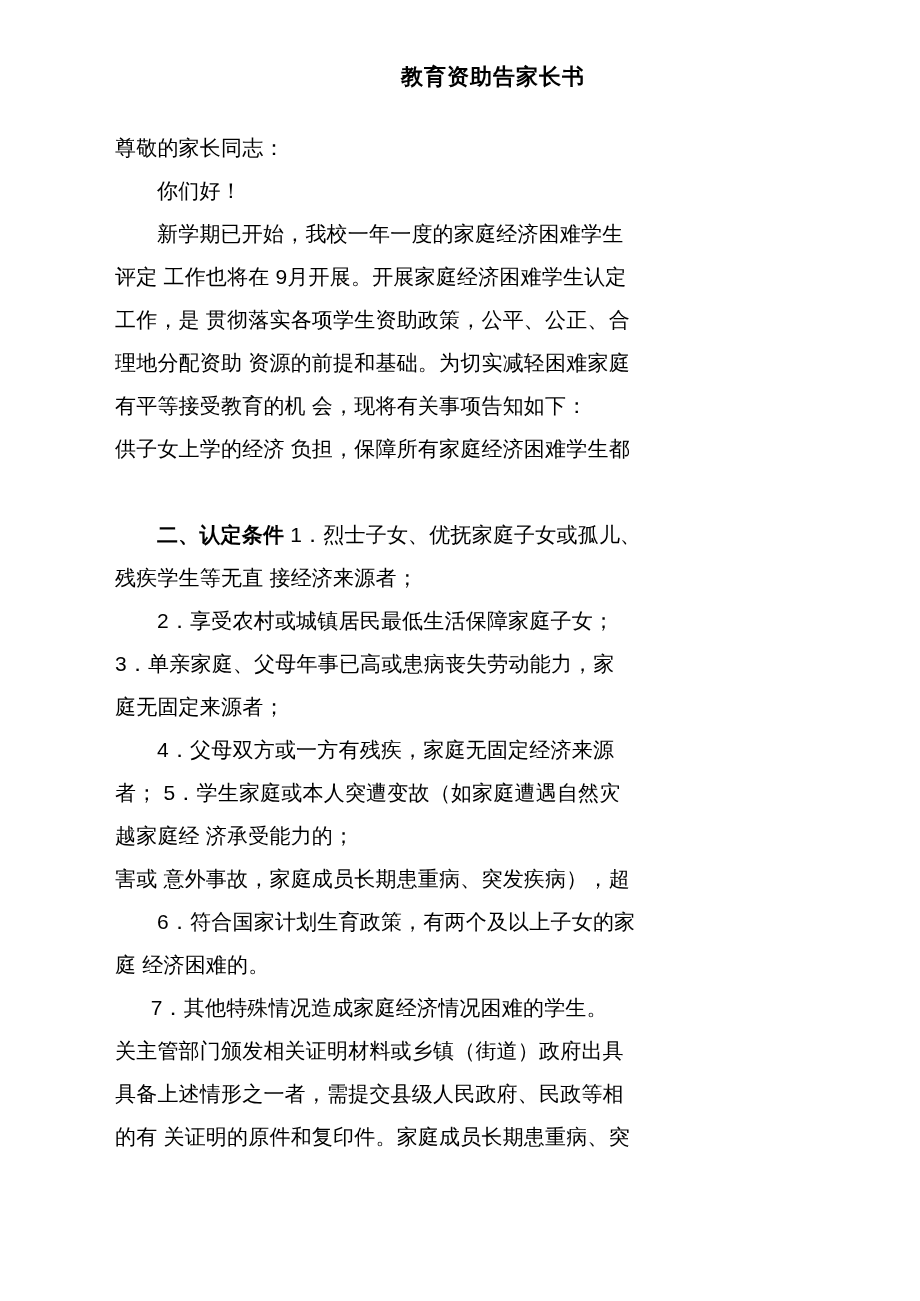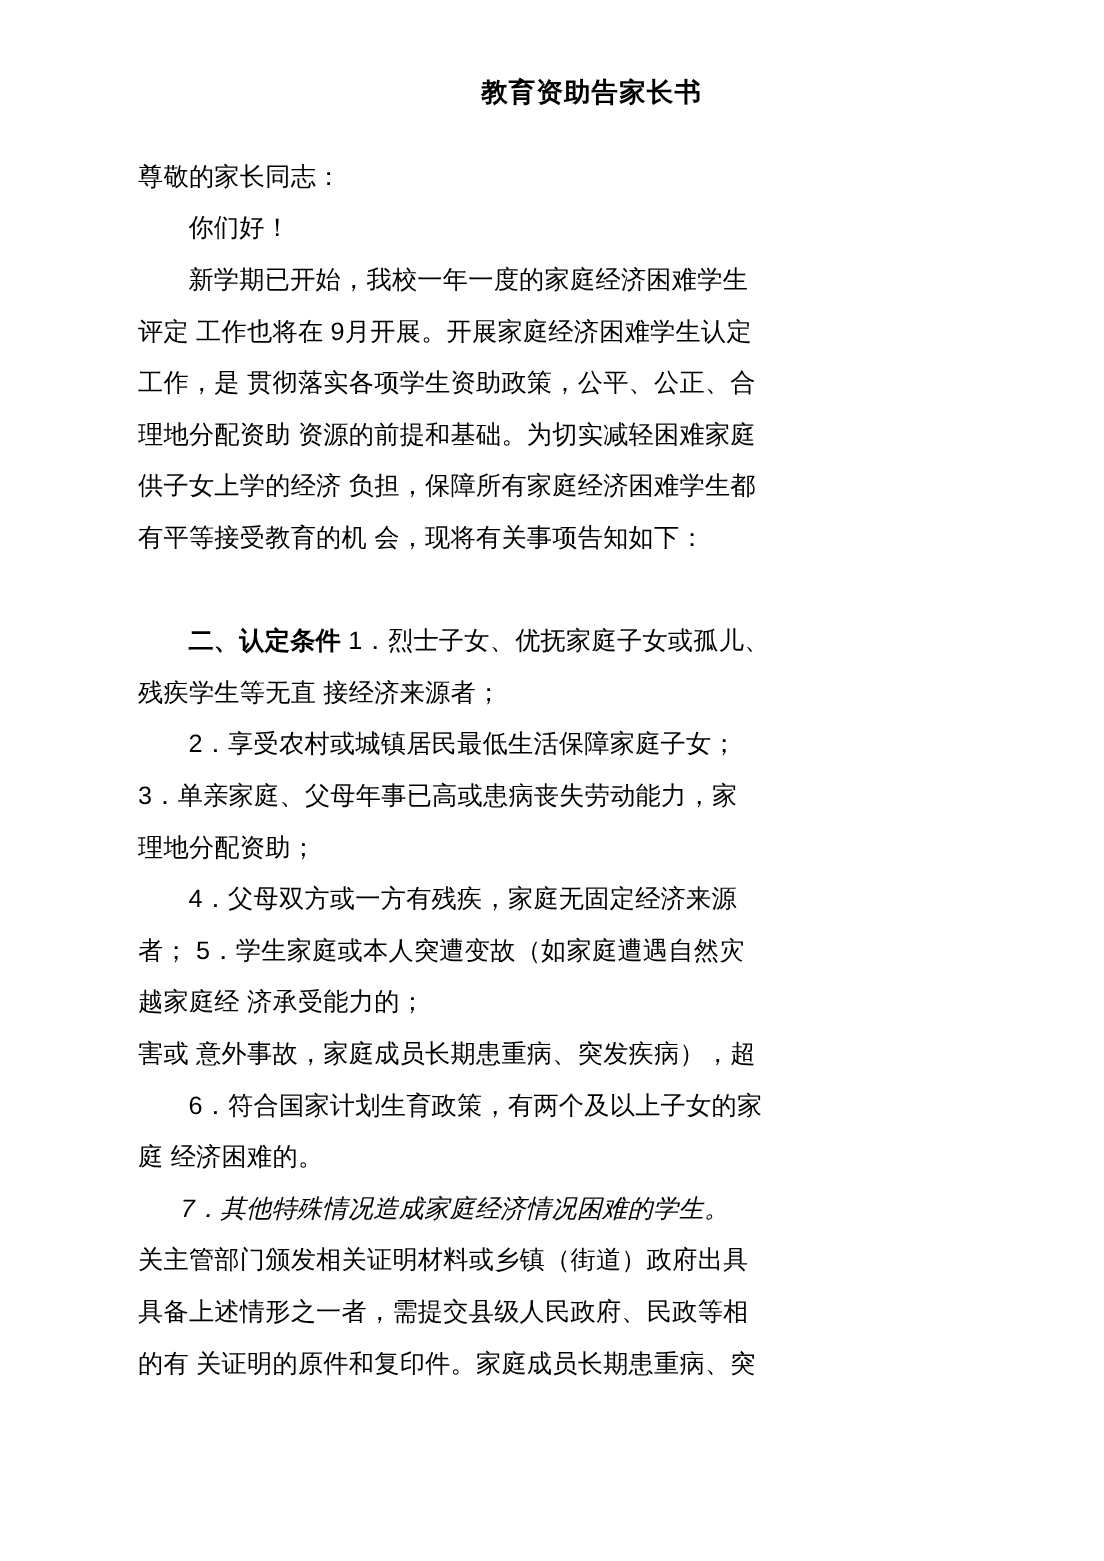--- a/index.html
+++ b/index.html
@@ -31,45 +31,45 @@
   }
   .line {
     font-size: 21px;
     line-height: 43px;
     min-height: 43px;
     white-space: pre-wrap;
     letter-spacing: 0.2px;
     text-align: left;
   }
   .indent2 { text-indent: 2em; }
-  .indent17 { text-indent: 1.7em; font-style: italic; }
+  .indent17 { text-indent: 1.7em; }
   .bold { font-weight: bold; text-align: center; }
 </style>
 </head>
 <body>
 
 <div class="page">
   <div class="content">
 
     <div class="title">教育资助告家长书</div>
 
     <div class="line">尊敬的家长同志：</div>
     <div class="line indent2">你们好！</div>
     <div class="line indent2">新学期已开始，我校一年一度的家庭经济困难学生</div>
     <div class="line">评定 工作也将在 9月开展。开展家庭经济困难学生认定</div>
     <div class="line">工作，是 贯彻落实各项学生资助政策，公平、公正、合</div>
     <div class="line">理地分配资助 资源的前提和基础。为切实减轻困难家庭</div>
+    <div class="line">有平等接受教育的机 会，现将有关事项告知如下：</div>
     <div class="line">供子女上学的经济 负担，保障所有家庭经济困难学生都</div>
-    <div class="line">有平等接受教育的机 会，现将有关事项告知如下：</div>
     <div class="line"></div>
     <div class="line indent2"><span class="bold">二、认定条件</span><span> 1．烈士子女、优抚家庭子女或孤儿、</span></div>
     <div class="line">残疾学生等无直 接经济来源者；</div>
     <div class="line indent2">2．享受农村或城镇居民最低生活保障家庭子女；</div>
     <div class="line">3．单亲家庭、父母年事已高或患病丧失劳动能力，家</div>
-    <div class="line">理地分配资助；</div>
+    <div class="line">庭无固定来源者；</div>
     <div class="line indent2">4．父母双方或一方有残疾，家庭无固定经济来源</div>
     <div class="line">者； 5．学生家庭或本人突遭变故（如家庭遭遇自然灾</div>
     <div class="line">越家庭经 济承受能力的；</div>
     <div class="line">害或 意外事故，家庭成员长期患重病、突发疾病），超</div>
     <div class="line indent2">6．符合国家计划生育政策，有两个及以上子女的家</div>
     <div class="line">庭 经济困难的。</div>
     <div class="line indent17">7．其他特殊情况造成家庭经济情况困难的学生。</div>
     <div class="line">关主管部门颁发相关证明材料或乡镇（街道）政府出具</div>
     <div class="line">具备上述情形之一者，需提交县级人民政府、民政等相</div>
     <div class="line">的有 关证明的原件和复印件。家庭成员长期患重病、突</div>

